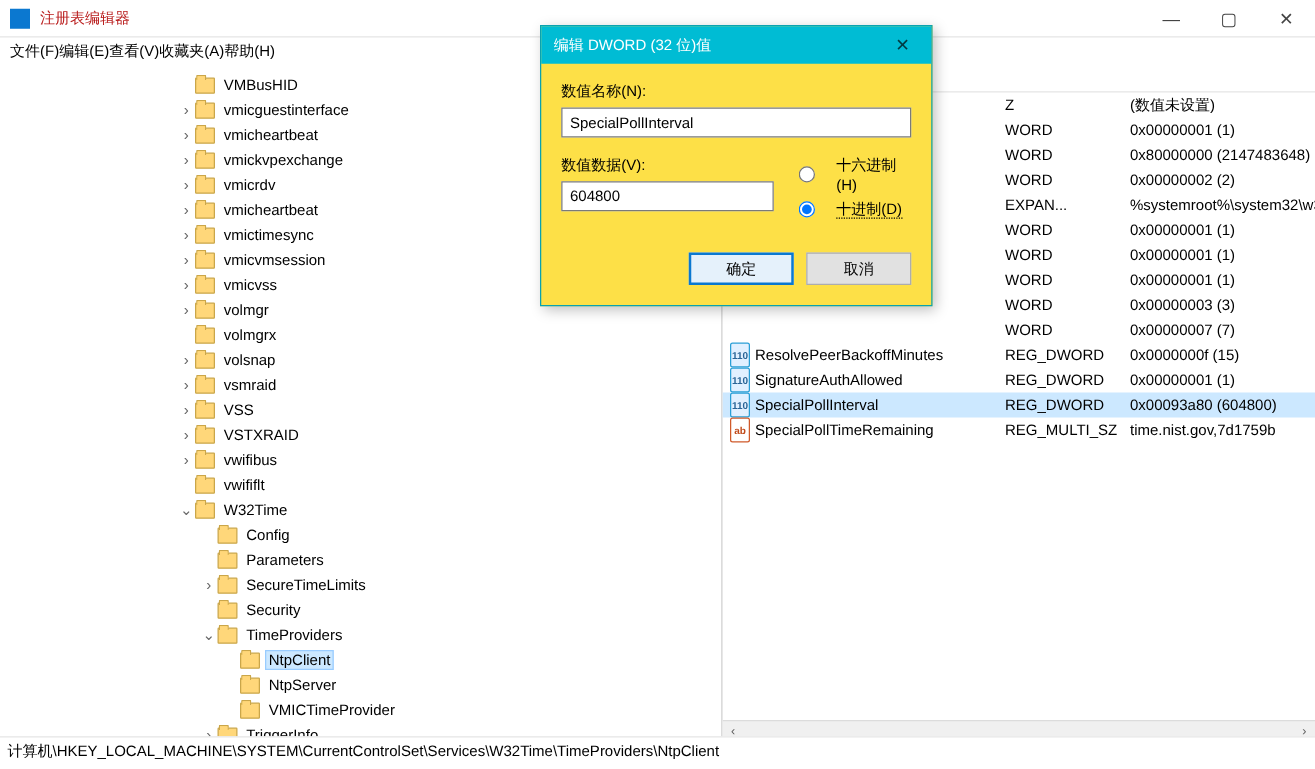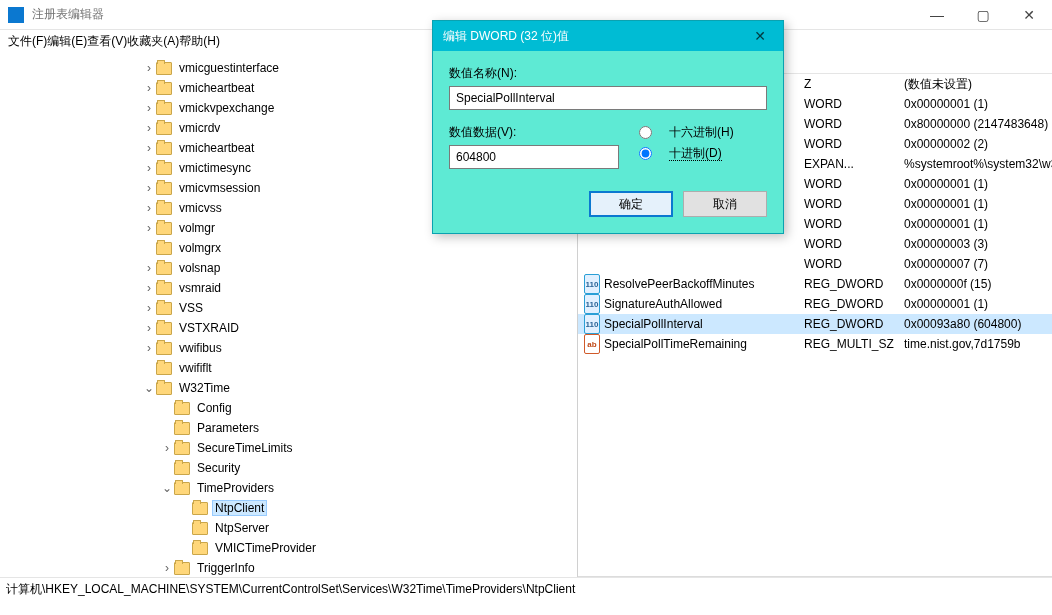--- a/index.html
+++ b/index.html
@@ -1,20 +1,20 @@
 <!DOCTYPE html>
 <html><head>
 <meta charset="utf-8">
 <style>
   * { box-sizing: border-box; margin: 0; padding: 0; }
   body { font-family: "Microsoft YaHei", "Segoe UI", Tahoma, sans-serif; font-size: 12px; color: #000; background: #fff; width: 1052px; height: 615px; overflow: hidden; position: relative; }
   
   .titlebar { height: 30px; display: flex; align-items: center; padding: 0 0 0 8px; background: #fff; border-bottom: 1px solid #e5e5e5; }
   .titlebar .app-icon { width: 16px; height: 16px; background: #0b78d0; margin-right: 8px; display: inline-block; }
-  .titlebar .title { flex: 1; font-size: 12px; color: #737373; }
+  .titlebar .title { flex: 1; font-size: 12px; color: #b91c1c; }
   .win-controls { display: flex; }
   .win-controls div { width: 46px; height: 30px; display: flex; align-items: center; justify-content: center; color: #444; font-size: 14px; }
   
   .menubar { height: 22px; display: flex; align-items: center; padding: 0 8px; font-size: 12px; color: #000; }
   
   .content { position: absolute; top: 52px; left: 0; right: 0; bottom: 22px; display: flex; }
   
   .tree-pane { width: 578px; border-right: 1px solid #d0d0d0; overflow: hidden; padding-top: 6px; position: relative; }
   .tree { padding-left: 0; list-style: none; }
   .tree-row { display: flex; align-items: center; height: 20px; white-space: nowrap; }
@@ -31,23 +31,23 @@
   .list-body { }
   .list-row { display: flex; align-items: center; height: 20px; }
   .list-row.selected { background: #cce8ff; }
   .list-row .val-icon { width: 16px; height: 20px; margin: 0 4px 0 6px; display: inline-flex; align-items: center; justify-content: center; font-size: 8px; font-weight: bold; border: 1px solid #2a9fd6; background: #e1f0ff; color: #2a6496; border-radius: 2px; }
   .col-name { width: 200px; overflow: hidden; white-space: nowrap; }
   .col-type { width: 100px; overflow: hidden; white-space: nowrap; }
   .col-data { flex: 1; overflow: hidden; white-space: nowrap; }
   .list-scrollbar { position: absolute; bottom: 0; left: 0; right: 0; height: 17px; background: #f0f0f0; display: flex; justify-content: space-between; align-items: center; border-top: 1px solid #dcdcdc; }
   .list-scrollbar .arrow { width: 17px; height: 17px; display: flex; align-items: center; justify-content: center; color: #606060; font-size: 10px; }
   
-  .statusbar { position: absolute; bottom: 16px; left: 0; right: 0; height: 22px; padding: 3px 6px; font-size: 12px; color: #000; background: #fff; border-top: 1px solid #e5e5e5; }
-  
-  .dialog { position: absolute; left: 432px; top: 20px; width: 352px; background: #5eead4; border: 1px solid #0aa2b0; box-shadow: 3px 3px 10px rgba(0,0,0,0.25); z-index: 10; }
+  .statusbar { position: absolute; bottom: 4px; left: 0; right: 0; height: 22px; padding: 3px 6px; font-size: 12px; color: #000; background: #fff; border-top: 1px solid #e5e5e5; }
+  
+  .dialog { position: absolute; left: 432px; top: 20px; width: 314px; background: #fde047; border: 1px solid #0aa2b0; box-shadow: 3px 3px 10px rgba(0,0,0,0.25); z-index: 10; }
   .dialog .dlg-title { height: 30px; background: #00bcd4; color: #fff; display: flex; align-items: center; padding: 0 10px; font-size: 12px; justify-content: space-between; }
   .dialog .dlg-close { width: 26px; height: 20px; display: flex; align-items: center; justify-content: center; font-size: 14px; color: #003a40; }
   .dialog .dlg-body { padding: 14px 16px 16px 16px; font-size: 12px; }
   .dialog label { display: block; margin-bottom: 4px; }
   .dialog input[type=text] { width: 100%; padding: 4px 6px; border: 1px solid #7a7a7a; font-size: 12px; }
   .dialog input[readonly] { background: #fff; }
   .dialog .row2 { display: flex; gap: 20px; margin-top: 14px; }
   .dialog .val-col { flex: 1; }
   .dialog .val-col input { width: 170px; }
   .dialog .base-col { flex: 1; }
@@ -76,20 +76,26 @@
   <span>编辑(E)</span>
   <span>查看(V)</span>
   <span>收藏夹(A)</span>
   <span>帮助(H)</span>
 </div>
 
 <div class="content">
 
   <div class="tree-pane">
     <ul class="tree" id="tree">
+        <li class="tree-row">
+          <span class="indent" style="width:142px"></span>
+          <span class="expander"></span>
+          <span class="folder"></span>
+          <span class="label">VMBusHID</span>
+        </li>
         <li class="tree-row">
           <span class="indent" style="width:142px"></span>
           <span class="expander">›</span>
           <span class="folder"></span>
           <span class="label">vmicguestinterface</span>
         </li>
         <li class="tree-row">
           <span class="indent" style="width:142px"></span>
           <span class="expander">›</span>
           <span class="folder"></span>

